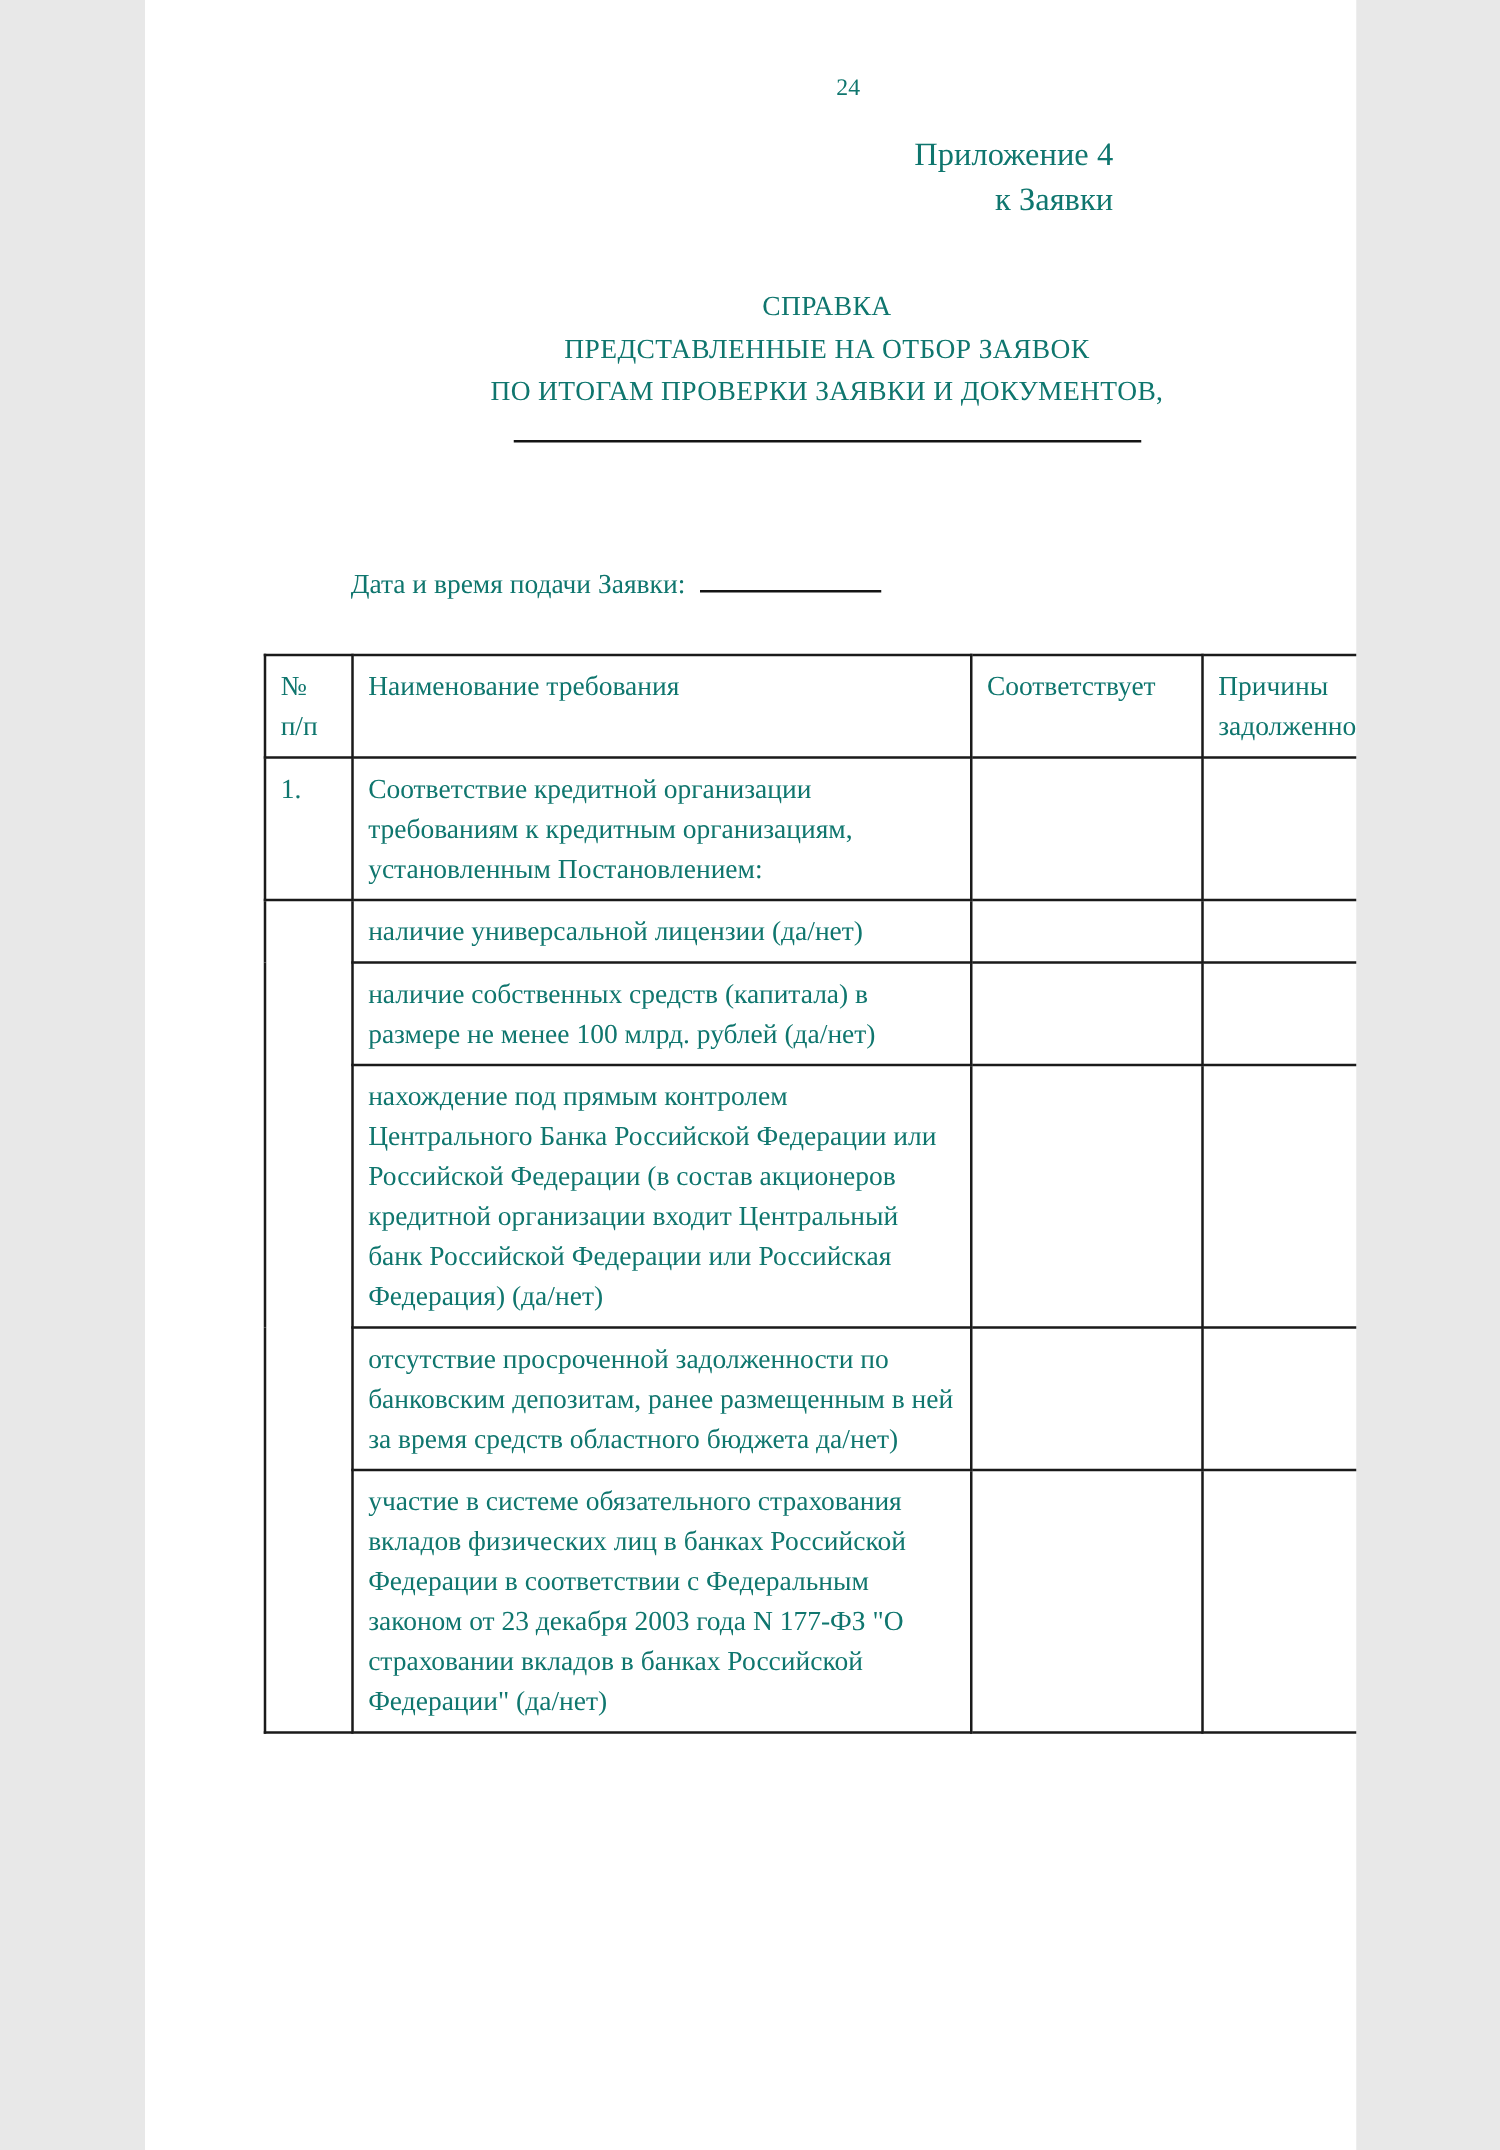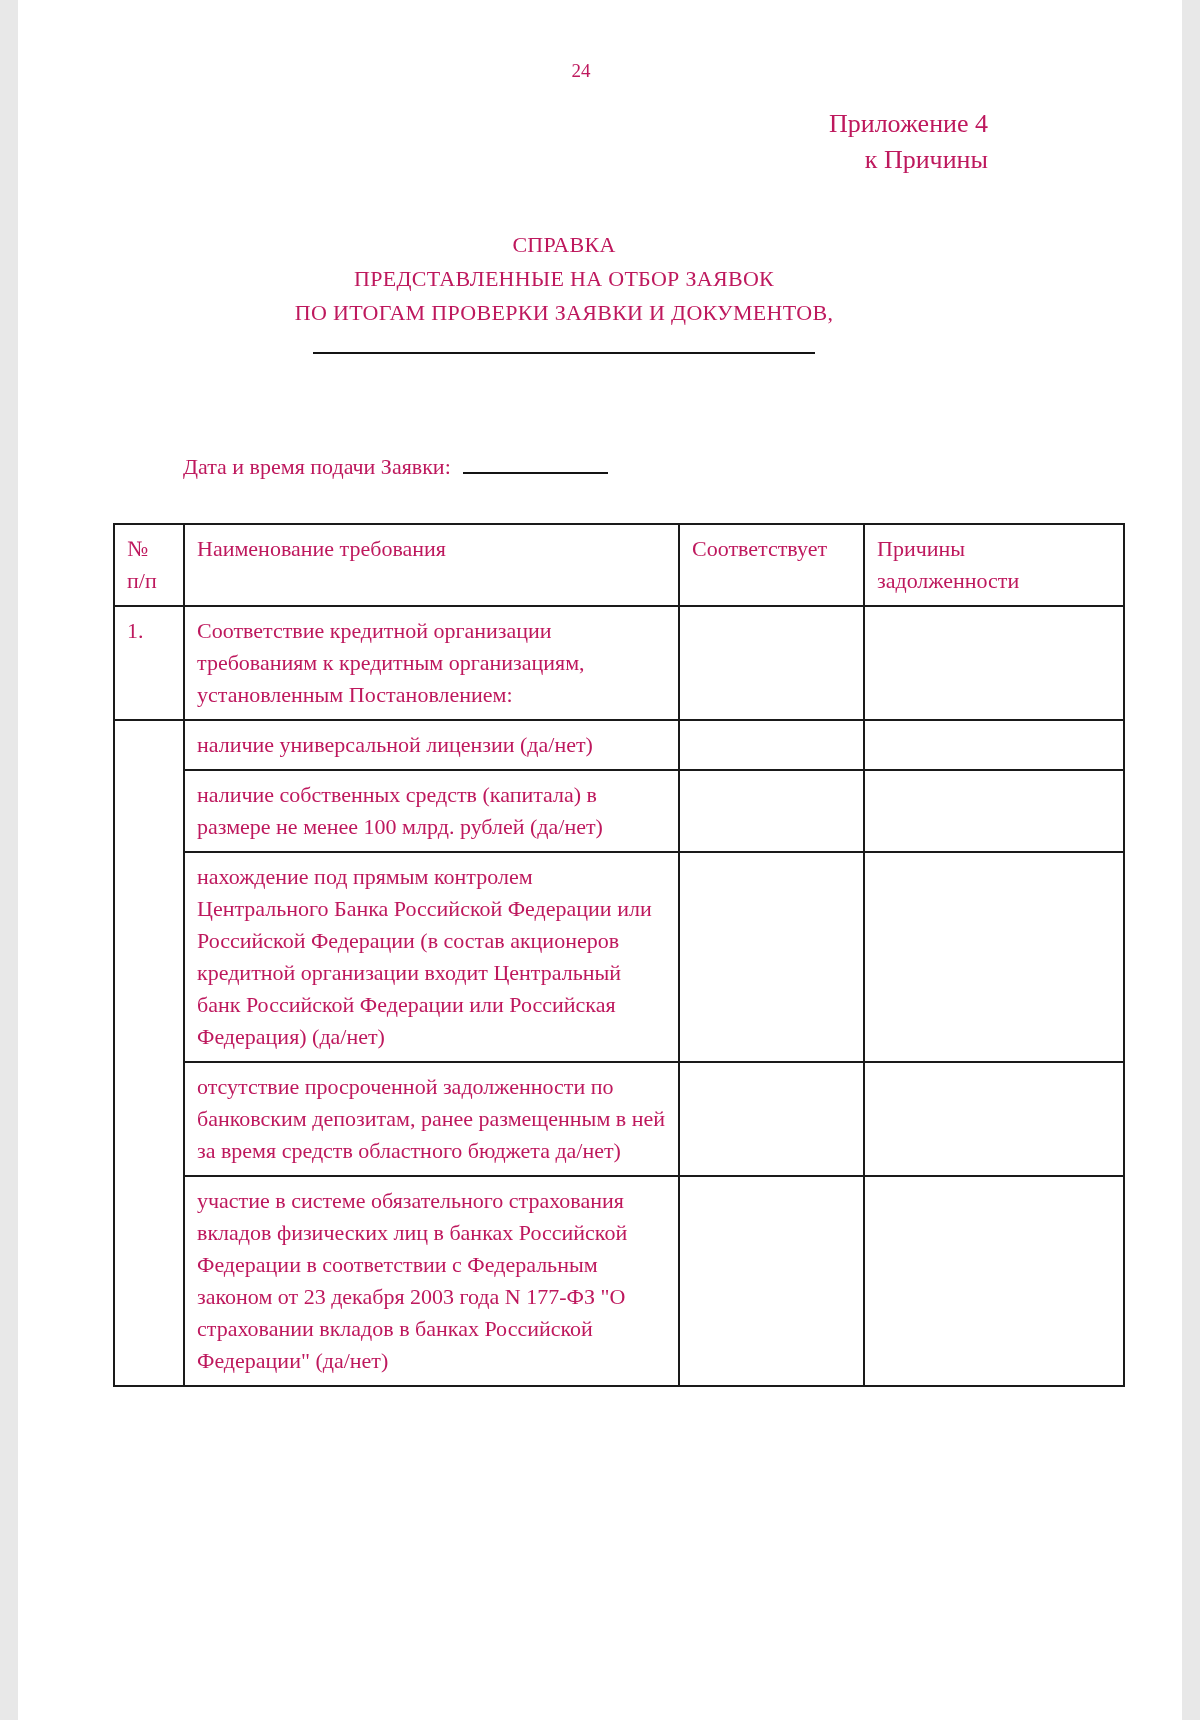--- a/index.html
+++ b/index.html
@@ -2,26 +2,26 @@
 <html><head>
 <meta charset="utf-8">
 <style>
   html, body {
     margin: 0;
     padding: 0;
     background: #e8e8e8;
   }
   .page {
     position: relative;
-    width: 1164px;
+    width: 969px;
     height: 1720px;
     margin: 0 auto;
     background: #ffffff;
     font-family: "Liberation Serif", serif;
-    color: #be185d;
+    color: #0f766e;
     overflow: hidden;
   }
   .page-number {
     position: absolute;
     top: 60px;
     left: 0;
     width: 1126px;
     text-align: center;
     font-size: 19px;
   }
@@ -107,21 +107,21 @@
 </style>
 </head>
 <body>
 
 <div class="page">
 
   <div class="page-number">24</div>
 
   <div class="appendix-block">
     <div>Приложение 4</div>
-    <div>к Причины</div>
+    <div>к Заявки</div>
   </div>
 
   <div class="doc-title">
     <div>СПРАВКА</div>
     <div>ПРЕДСТАВЛЕННЫЕ НА ОТБОР ЗАЯВОК</div>
     <div>ПО ИТОГАМ ПРОВЕРКИ ЗАЯВКИ И ДОКУМЕНТОВ,</div>
   </div>
 
   <div class="org-block">
     <div class="org-underline"></div>

